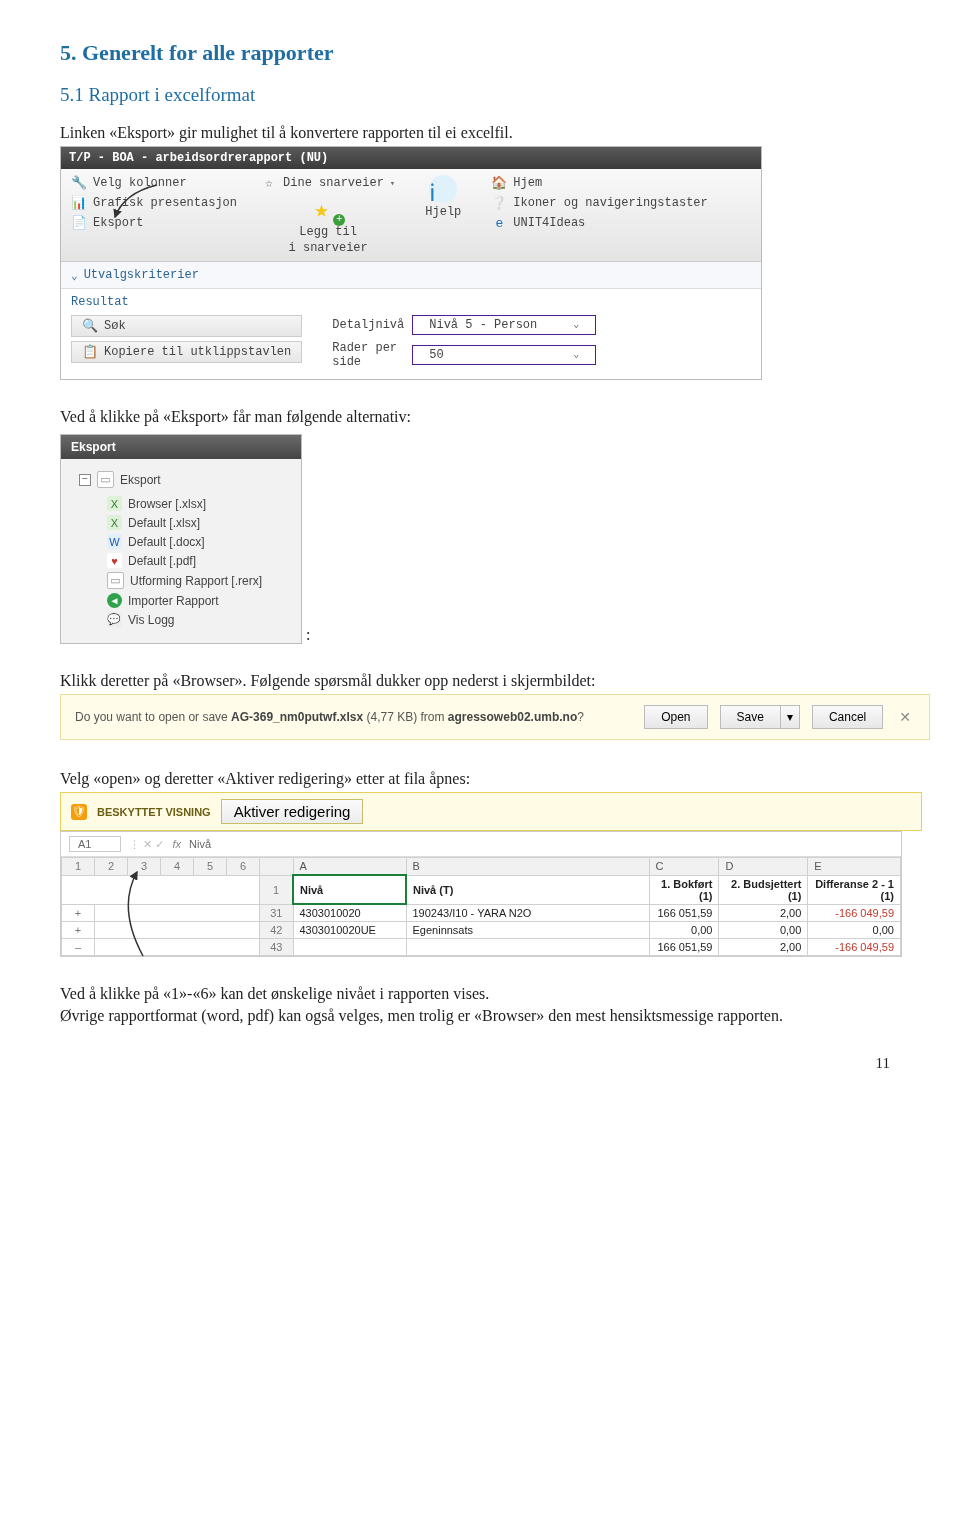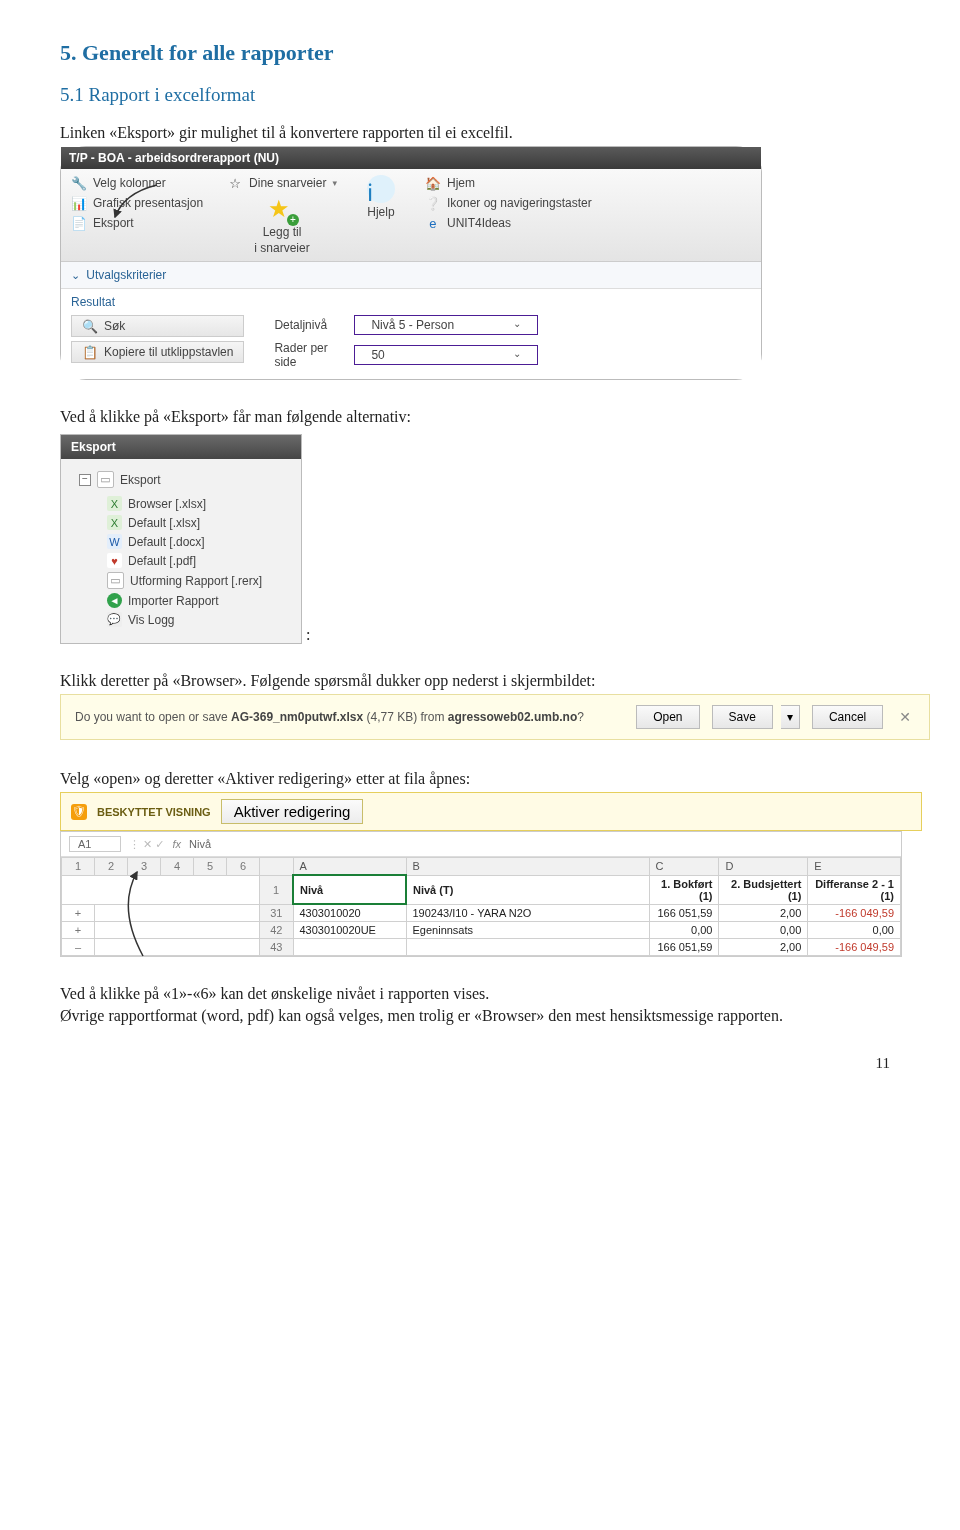--- a/index.html
+++ b/index.html
@@ -27,21 +27,21 @@
   }
   p {
     font-size: 16px;
     margin: 0 0 4px 0;
   }
   .screenshot {
     border: 1px solid #bbb;
     margin: 4px 0 28px 0;
   }
   
-  .shot1 { width: 700px; font-family: Liberation Sans, sans-serif; font-size: 12px; color:#444;border-radius:26px; }
+  .shot1 { width: 700px; font-family: Liberation Mono, monospace; font-size: 12px; color:#444; }
   .shot1 .titlebar {
     background: linear-gradient(#5a5a5a,#3a3a3a);
     color: #fff;
     padding: 4px 8px;
     font-weight: bold;
   }
   .shot1 .toolbar {
     background: linear-gradient(#f9f9f9,#e4e4e4);
     border-bottom: 1px solid #ccc;
     padding: 6px 10px;
@@ -80,21 +80,21 @@
   .fi-w { background:#e3eefb; color:#1e5aa8; }
   .fi-p { background:#fff; color:#c0392b; }
   .fi-r { background:#fff; border:1px solid #bbb; color:#999; }
   .fi-g { background:#31a24c; color:#fff; border-radius:50%; font-size:10px; }
   .fi-l { background:#eee; color:#888; }
   
   .shot3 { width:840px; font-family: "Segoe UI", Arial, sans-serif; font-size:12px; background:#fffde9; border:1px solid #e8dfa0; padding:10px 14px; display:flex; align-items:center; gap:12px; color:#555; margin:4px 0 30px; }
   .shot3 .msg { flex:1; }
   .shot3 .msg b { color:#444; }
   .shot3 button { font-family:inherit; font-size:12px; background:linear-gradient(#fafafa,#e7e7e7); border:1px solid #bbb; padding:4px 16px; }
-  .shot3 .split { display:flex;gap:8px; }
+  .shot3 .split { display:flex; }
   .shot3 .split button:last-child { padding:4px 6px; border-left:none; }
   .shot3 .close { color:#888; font-size:14px; padding:0 4px;}
   
   .shot4 { width:840px; font-family: "Segoe UI", Arial, sans-serif; font-size:11px; background:#fffbe5; border:1px solid #e6cf5c; padding:6px 10px; display:flex; align-items:center; gap:10px; margin-top:4px; color:#6b5d12; }
   .shot4 .shield { width:16px; height:16px; background:#f59e0b; color:#fff; border-radius:3px; display:flex; align-items:center; justify-content:center; font-size:11px; }
   .shot4 .msg { flex:1; }
   .shot4 button { font-family:inherit; font-size:15px; background:linear-gradient(#fbfbfb,#ececec); border:1px solid #c8bd6a; padding:3px 12px; }
   
   .shot5 { width:840px; font-family:"Segoe UI", Arial, sans-serif; font-size:11px; border:1px solid #ccc; margin:0 0 28px; }
   .shot5 .fx-row { display:flex; align-items:center; gap:8px; padding:4px 8px; border-bottom:1px solid #ddd; background:#fff; color:#666; position:relative;}

